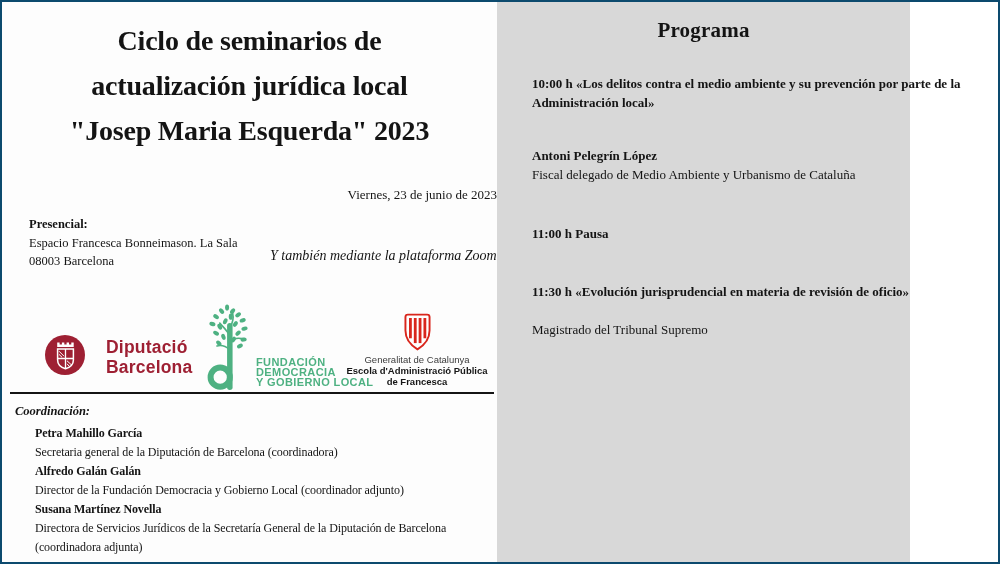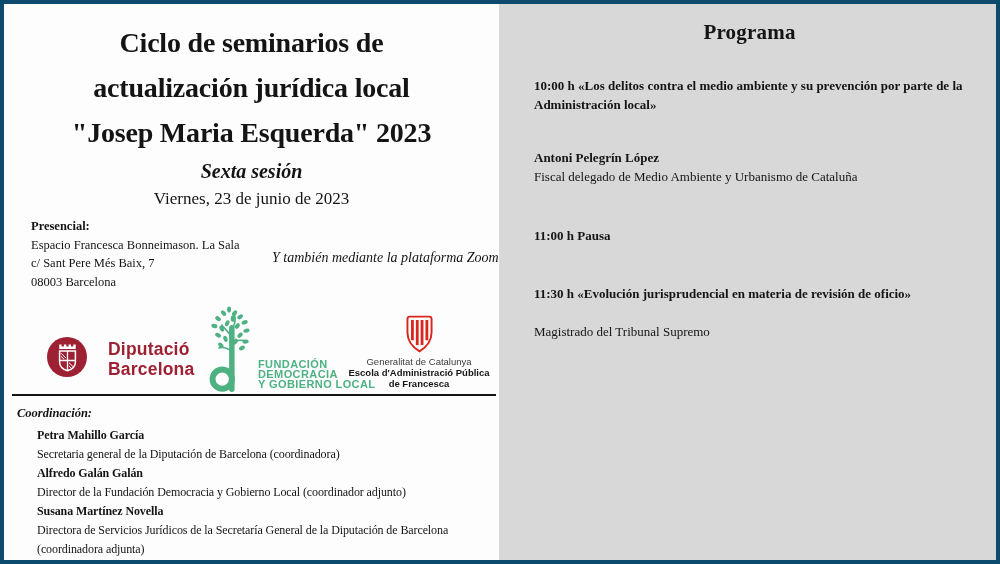--- a/index.html
+++ b/index.html
@@ -1,29 +1,29 @@
 <!DOCTYPE html>
 <html><head>
 <meta charset="utf-8">
 <style>
   html,body{margin:0;padding:0;background:#fff;}
   .page{
     position:relative;width:1000px;height:564px;box-sizing:border-box;
-    border:4px solid #0c4a6e;background:#fff;overflow:hidden;
+    border:2px solid #0c4a6e;background:#fff;overflow:hidden;
     font-family:"Liberation Serif","DejaVu Serif",serif;color:#141414;
   }
   .left-panel{position:absolute;left:0;top:0;width:495px;height:560px;background:#fdfdfd;}
-  .right-panel{position:absolute;left:495px;top:0;width:501px;height:560px;background:#d8d8d8;}
+  .right-panel{position:absolute;left:495px;top:0;width:413px;height:560px;background:#d8d8d8;}
 
   
   .title-block{position:absolute;top:16px;left:0;width:100%;text-align:center;
     font-size:28px;font-weight:bold;line-height:45px;letter-spacing:-0.2px;}
   .session-title{position:absolute;top:156px;left:0;width:100%;text-align:center;
     font-size:20px;font-weight:bold;font-style:italic;}
-  .session-date{position:absolute;top:185px;left:0;width:100%;text-align:center;font-size:17px;}
+  .session-date{position:absolute;top:185px;left:0;width:100%;text-align:right;font-size:13px;}
 
   .presencial{position:absolute;top:213px;left:27px;font-size:12.5px;line-height:18.5px;}
   .presencial .label{font-weight:bold;}
   .zoom-note{position:absolute;left:268px;top:246px;font-size:14px;font-style:italic;white-space:nowrap;}
 
   .logo-dipu{position:absolute;left:43px;top:333px;display:flex;align-items:center;gap:21px;}
   .logo-dipu .wordmark{font-family:"Liberation Sans","DejaVu Sans",sans-serif;
     font-weight:bold;font-size:17.5px;line-height:20px;color:#9e2033;letter-spacing:0.2px;}
   .logo-fund{position:absolute;left:203px;top:300px;display:flex;align-items:flex-end;gap:5px;}
   .logo-fund .wordmark{font-family:"Liberation Sans","DejaVu Sans",sans-serif;
@@ -59,27 +59,25 @@
 <div class="page">
 
   <div class="left-panel">
 
     <div class="title-block">
       <div>Ciclo de seminarios de</div>
       <div>actualización jurídica local</div>
       <div>"Josep Maria Esquerda" 2023</div>
     </div>
 
-    <div class="session-title">Sexta sesión</div>
     <div class="session-date">Viernes, 23 de junio de 2023</div>
 
     <div class="presencial">
       <div class="label">Presencial:</div>
       <div>Espacio Francesca Bonneimason. La Sala</div>
-      <div>c/ Sant Pere Més Baix, 7</div>
       <div>08003 Barcelona</div>
     </div>
 
     <div class="zoom-note">Y también mediante la plataforma Zoom</div>
 
     <div class="logo-dipu">
       <span>
         <svg width="40" height="40" viewBox="0 0 40 40">
           <circle cx="20" cy="20" r="20" fill="#9e2033"></circle>
           <path d="M12.2 12 V7.6 h2.4 v1.8 h2.3 V7.6 h2.4 v1.8 h2.3 V7.6 h2.4 v1.8 h2.3 V7.6 h2.4 V12 Z" fill="#fff"></path>

